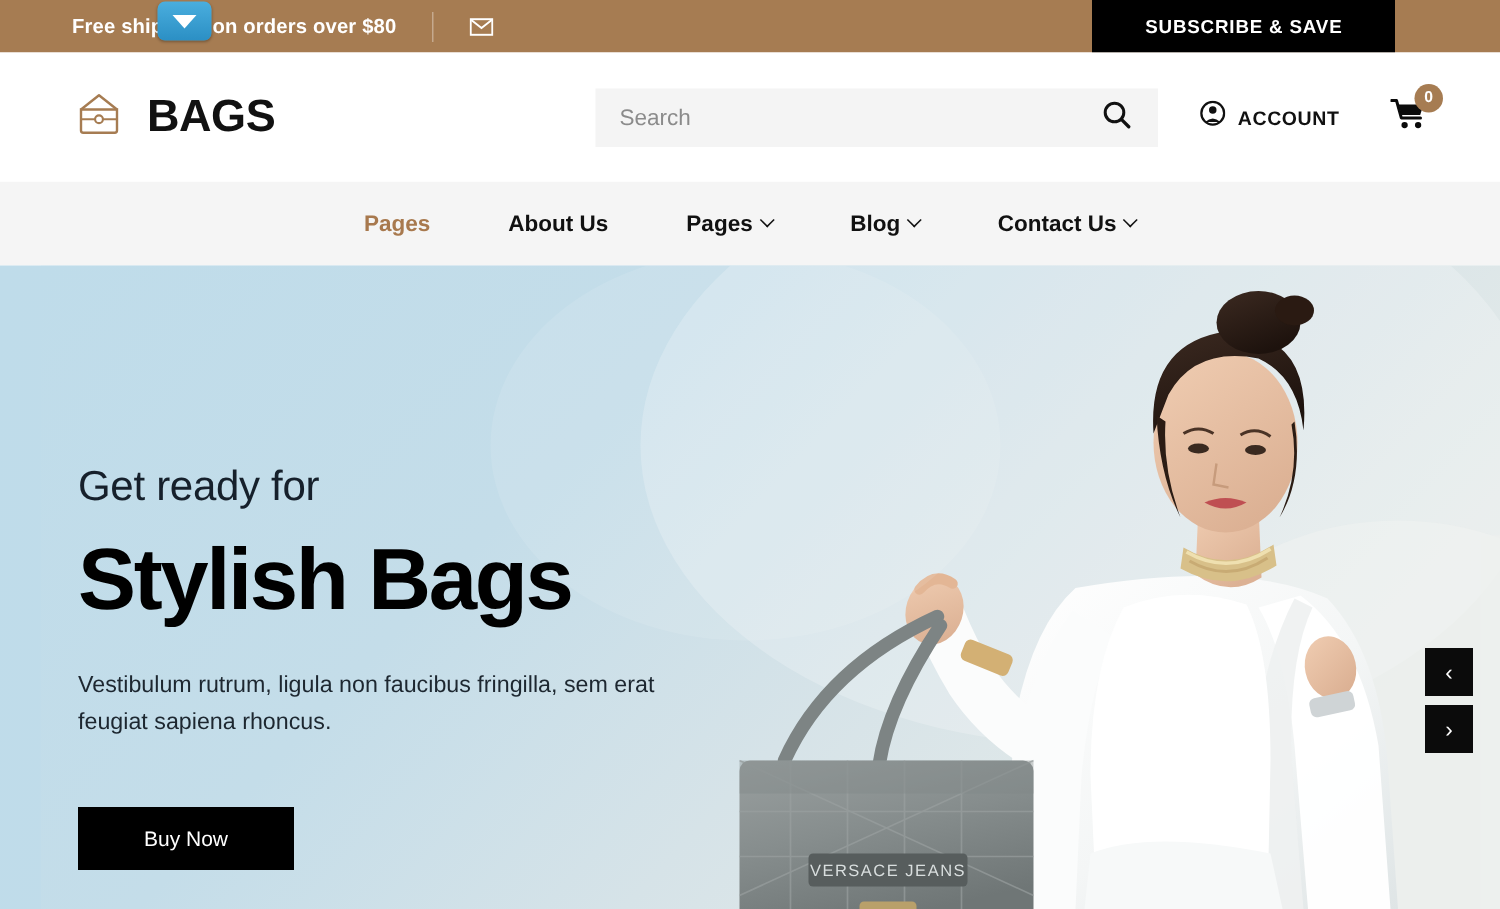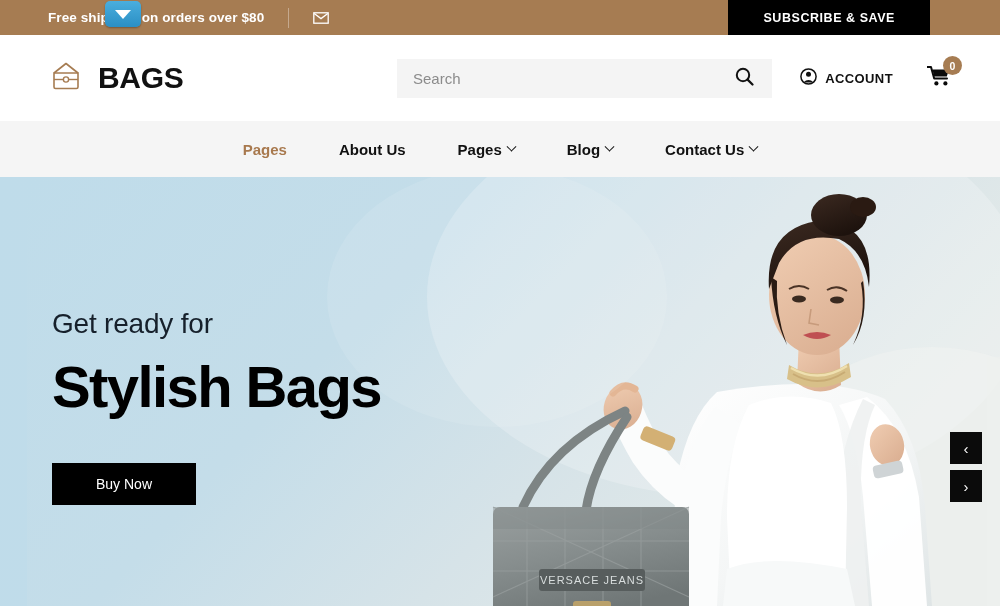--- a/index.html
+++ b/index.html
@@ -315,20 +315,21 @@
       <rect x="556" y="429" width="18" height="10" rx="2" fill="#8e7a4e"></rect>
 
       <ellipse cx="470" cy="120" rx="170" ry="130" fill="#ffffff" opacity="0.10"></ellipse>
       <rect x="960" y="180" width="40" height="249" fill="#eef1ef" opacity="0.55"></rect>
     </svg>
   </div>
 
   <div class="hero-copy">
     <div class="hero-sub">Get ready for</div>
     <div class="hero-title">Stylish Bags</div>
+    <p class="hero-text">Vestibulum rutrum, ligula non faucibus fringilla, sem erat feugiat sapiena rhoncus.</p>
     <button class="buy-btn">Buy Now</button>
   </div>
 
   <div class="carousel-ctrls">
     <button class="car-btn">‹</button>
     <button class="car-btn">›</button>
   </div>
 </section>
 
 </body></html>

